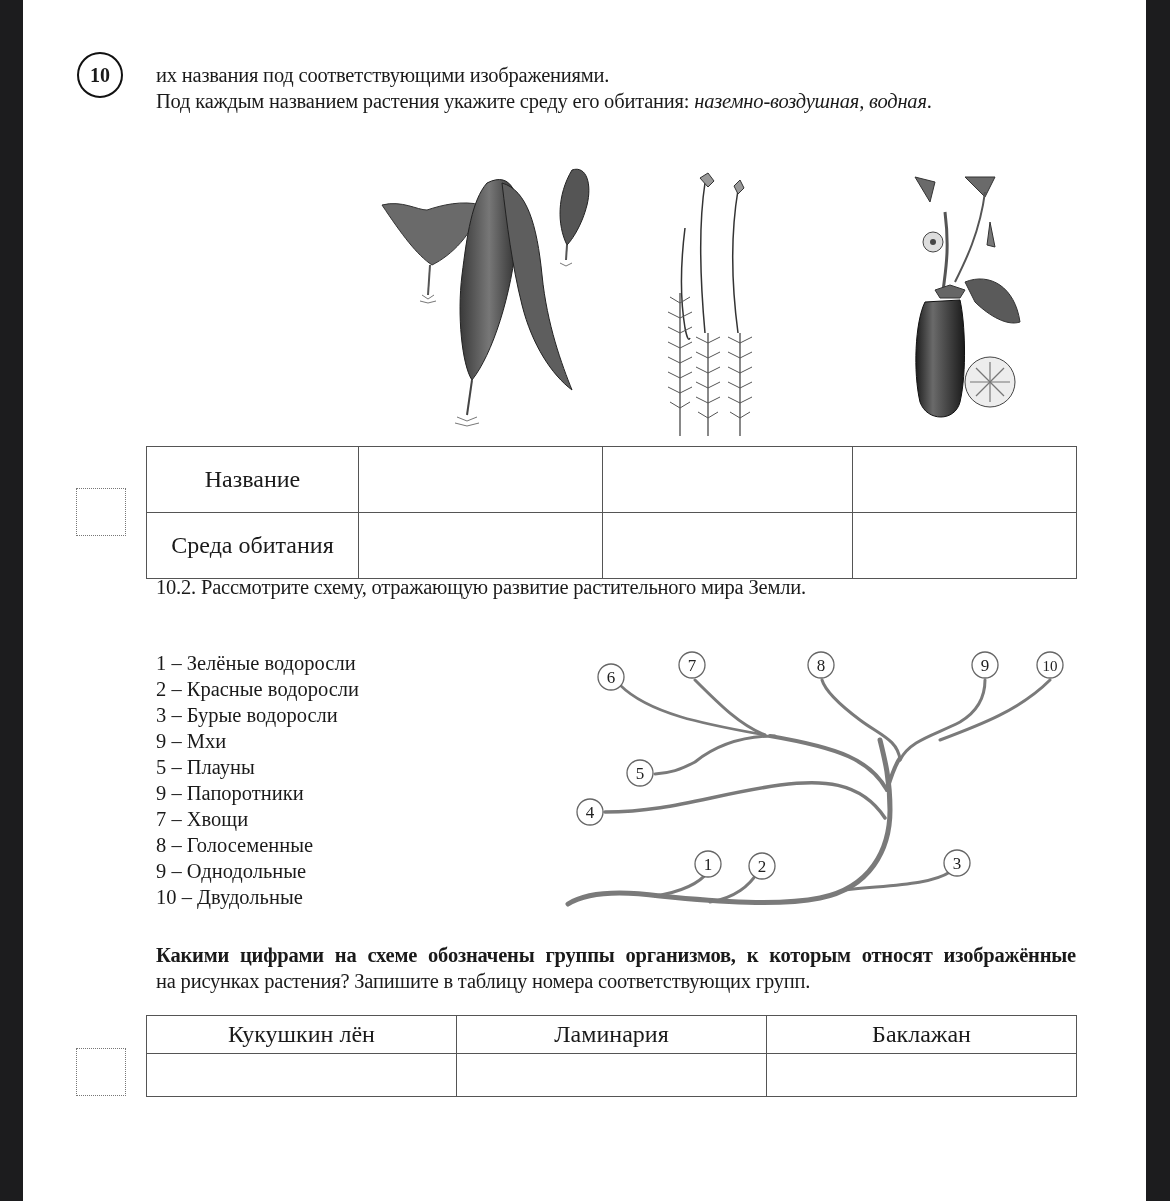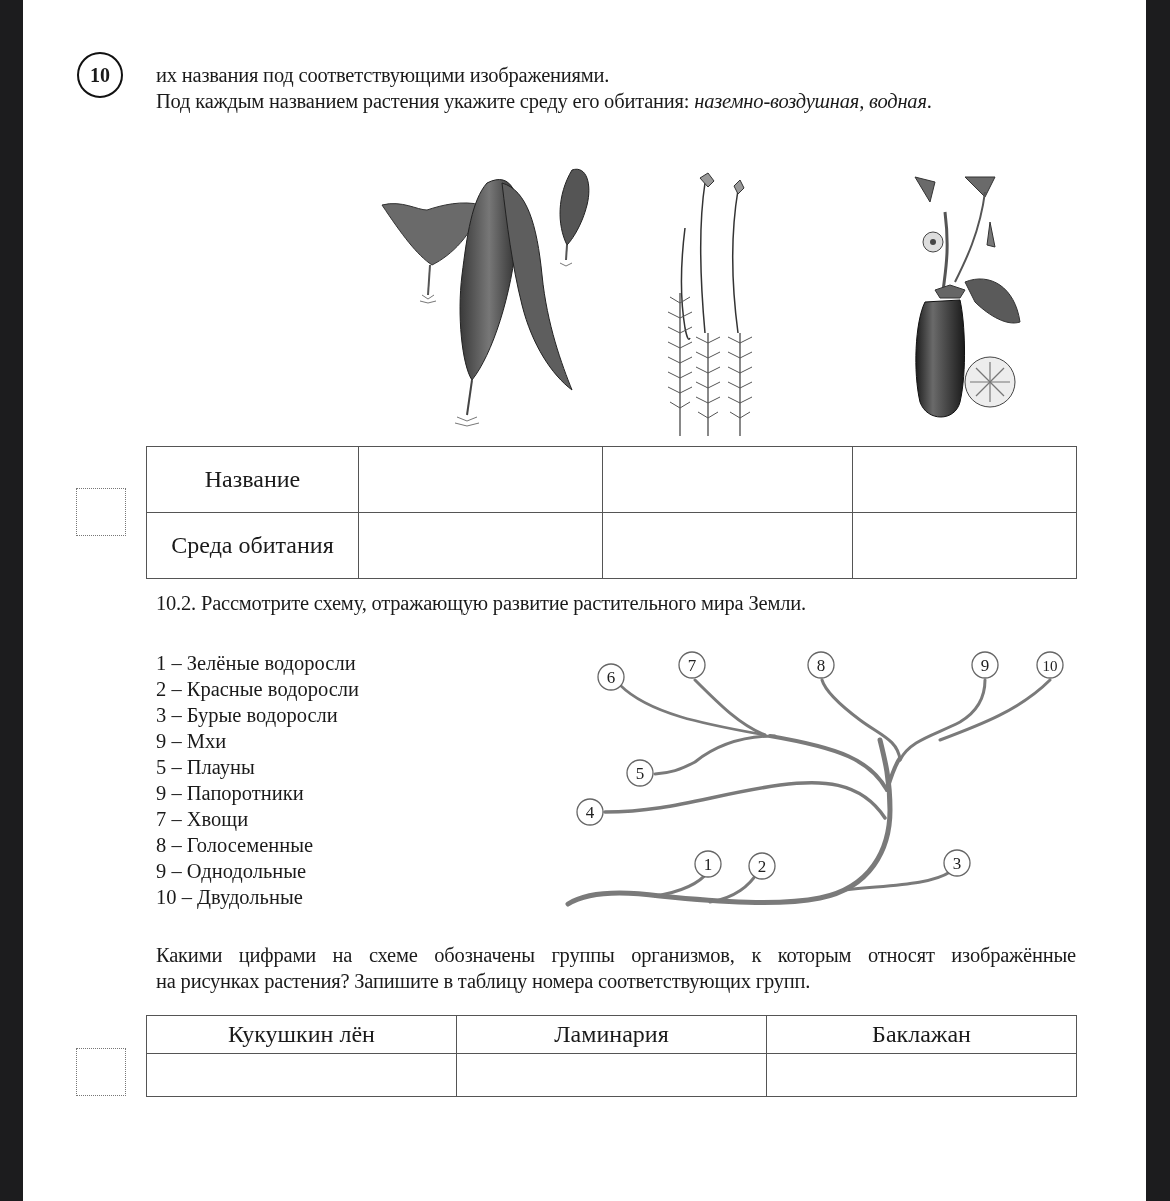--- a/index.html
+++ b/index.html
@@ -132,21 +132,21 @@
   </tr>
   <tr style="height:66px;">
     <td>Среда обитания</td>
     <td></td>
     <td></td>
     <td></td>
   </tr>
 </tbody>
   </table>
 
-<div class="abs para" style="top:590px;">10.2. Рассмотрите схему, отражающую развитие растительного мира Земли.</div>
+<div class="abs para" style="top:574px;">10.2. Рассмотрите схему, отражающую развитие растительного мира Земли.</div>
 
 <div class="abs legend">
   <div>1 – Зелёные водоросли</div>
   <div>2 – Красные водоросли</div>
   <div>3 – Бурые водоросли</div>
   <div>9 – Мхи</div>
   <div>5 – Плауны</div>
   <div>9 – Папоротники</div>
   <div>7 – Хвощи</div>
   <div>8 – Голосеменные</div>
@@ -200,21 +200,21 @@
       <circle cx="261" cy="25" r="13" fill="#fff" stroke="#666" stroke-width="1.3"></circle>
       <text x="261" y="31" text-anchor="middle" font-size="17" font-family="Liberation Serif, serif" fill="#222">8</text>
       <circle cx="425" cy="25" r="13" fill="#fff" stroke="#666" stroke-width="1.3"></circle>
       <text x="425" y="31" text-anchor="middle" font-size="17" font-family="Liberation Serif, serif" fill="#222">9</text>
       <circle cx="490" cy="25" r="13" fill="#fff" stroke="#666" stroke-width="1.3"></circle>
       <text x="490" y="31" text-anchor="middle" font-size="15" font-family="Liberation Serif, serif" fill="#222">10</text>
     </g>
 </svg>
 
 <div class="abs para" style="top:942px;">
-  <div style="text-align:justify;text-align-last:justify;">Какими цифрами на схеме обозначены группы организмов, к которым относят изображённые</div>
+  <div style="text-align:justify;text-align-last:justify;font-weight:bold;">Какими цифрами на схеме обозначены группы организмов, к которым относят изображённые</div>
   <div>на рисунках растения? Запишите в таблицу номера соответствующих групп.</div>
 </div>
 
 <div class="abs score-box" style="left:76px;top:1048px;"></div>
 
 <table class="answer" style="left:146px;top:1015px;width:930px;">
   <colgroup>
       <col style="width:310px">
       <col style="width:310px">
       <col style="width:310px">

